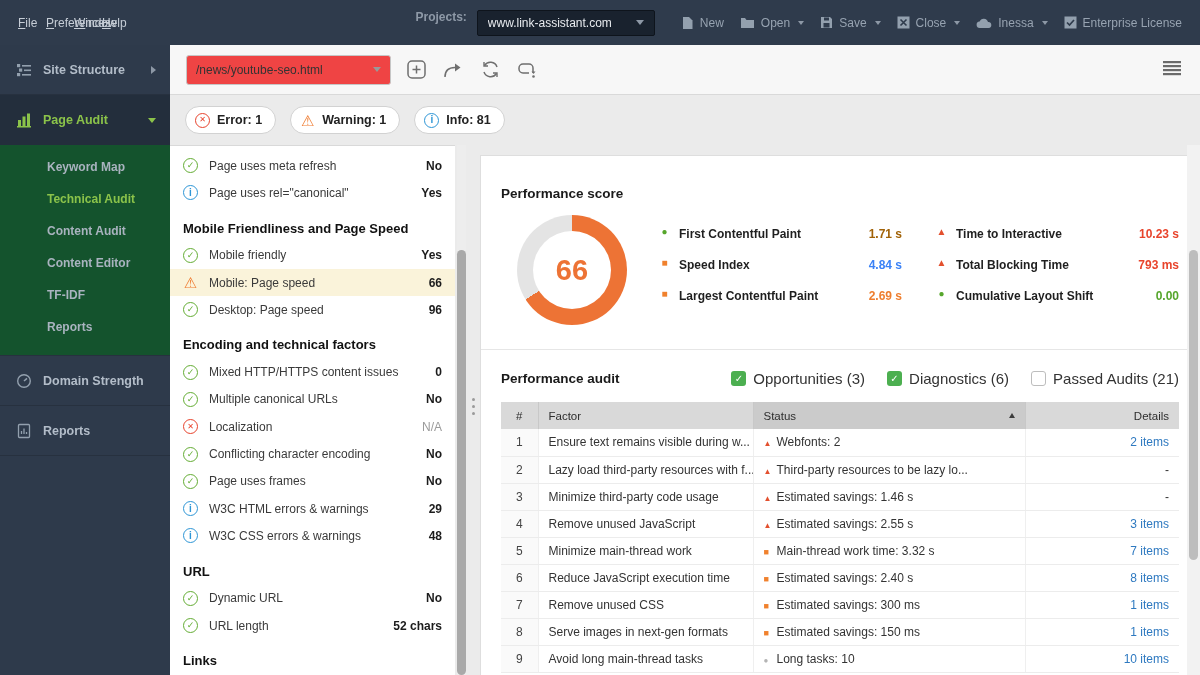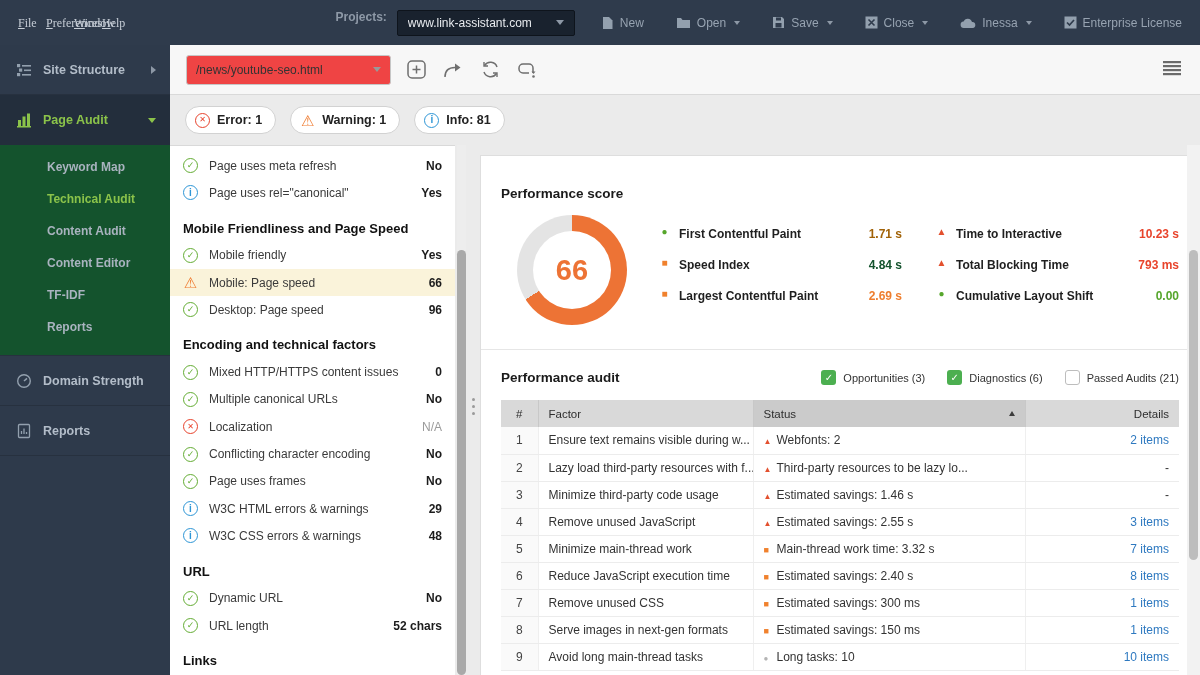--- a/index.html
+++ b/index.html
@@ -1,29 +1,29 @@
 <!DOCTYPE html>
 <html><head>
 <meta charset="utf-8">
 <style>
   * { margin:0; padding:0; box-sizing:border-box; }
   html,body { width:1200px; height:675px; overflow:hidden; font-family:"Liberation Sans","DejaVu Sans",sans-serif; background:#ebebeb; }
   .app { width:1200px; height:675px; display:flex; flex-direction:column; }
 
   
   .topbar { height:45px; background:#2f3b4c; display:flex; align-items:center; flex:0 0 45px; padding:0 18px; }
-  .menus { display:flex; gap:17px;font-family:Liberation Serif, serif; }
+  .menus { display:flex; gap:17px; }
   .menus .mi { display:inline-block; color:#c6cdd6; font-size:12px; cursor:default; }
   .menus .mi::first-letter { text-decoration:underline; }
   .projects { display:flex; margin-left:auto; gap:10px; }
   .projects-label { color:#8e99a7; font-size:12px; font-weight:bold; }
   .proj-select { width:178px; height:26px; background:#19222e; border:1px solid #0e141c; border-radius:2px; display:flex; align-items:center; padding:0 10px; gap:8px; }
   .proj-select .val { color:#e8ebef; font-size:12px; flex:1; white-space:nowrap; overflow:hidden; }
   .chev-down { width:0; height:0; border-left:4px solid transparent; border-right:4px solid transparent; border-top:5px solid #8d98a6; }
-  .actions { display:flex; align-items:flex-start; margin-left:26px; gap:32px; }
+  .actions { display:flex; align-items:flex-start; margin-left:26px; gap:16px; }
   .action { display:flex; align-items:center; gap:6px; color:#97a3b1; font-size:12px; cursor:default; }
   .action svg { display:block; }
   .topbar .chev-down.sm { border-left-width:3.5px; border-right-width:3.5px; border-top-width:4.5px; margin-left:2px; }
 
   
   .main { flex:1; display:flex; min-height:0; }
 
   
   .sidebar { width:170px; background:#2e3a4b; flex:0 0 170px; display:flex; flex-direction:column; }
   .side-item { height:50px; display:flex; align-items:center; padding:0 14px 0 16px; gap:11px; border-bottom:1px solid #27313f; cursor:pointer; }
@@ -91,21 +91,21 @@
   .metric .m-value { font-size:12px; font-weight:bold; white-space:nowrap; }
   .mi { width:11px; flex:0 0 11px; display:flex; align-items:center; justify-content:center; line-height:1; }
   .mi[data-icon="dot-green"]::before     { content:"●"; color:#56a62c; font-size:10px; }
   .mi[data-icon="square-orange"]::before { content:"■"; color:#f0812d; font-size:10px; }
   .mi[data-icon="triangle-red"]::before  { content:"▲"; color:#e3502e; font-size:10px; }
 
   .divider { border-top:1px solid #e6e6e6; margin:24px -16px 0 -20px; }
 
   .audit-head { display:flex; align-items:center; margin-top:20px; }
   .filters { margin-left:auto; display:flex; gap:22px; align-items:center; }
-  .filter { display:flex; align-items:center; gap:7px; font-size:11px; color:#333; cursor:pointer; }
+  .filter { display:flex; align-items:center; gap:7px; font-size:15px; color:#333; cursor:pointer; }
   .cb { width:15px; height:15px; border-radius:3px; flex:0 0 15px; display:flex; align-items:center; justify-content:center; }
   .cb[data-checked="true"] { background:#4caf50; color:#fff; font-size:10px; font-weight:bold; }
   .cb[data-checked="true"]::before { content:"✓"; }
   .cb[data-checked="false"] { background:#fff; border:1px solid #bdbdbd; }
 
   table.audit { width:100%; border-collapse:collapse; margin-top:15px; table-layout:fixed; }
   table.audit th { height:27px; background:#d9d9d9; font-size:11.5px; font-weight:normal; color:#2e2e2e; text-align:left; padding:0 10px; border-right:1px solid #c8c8c8; position:relative; }
   table.audit th:last-child { border-right:none; text-align:right; }
   table.audit th.sorted { background:#cbcbcb; }
   .sort-arrow { position:absolute; right:10px; top:11px; width:0; height:0; border-left:3.5px solid transparent; border-right:3.5px solid transparent; border-bottom:5px solid #3c3c3c; }
@@ -399,21 +399,21 @@
               <div class="metrics">
                 <div class="mcol">
                   <div class="metric">
                     <span class="mi" data-icon="dot-green"></span>
                     <span class="m-label">First Contentful Paint</span>
                     <span class="m-value" style="color: #a16207;">1.71 s</span>
                   </div>
                   <div class="metric">
                     <span class="mi" data-icon="square-orange"></span>
                     <span class="m-label">Speed Index</span>
-                    <span class="m-value" style="color: #14532d;">4.84 s</span>
+                    <span class="m-value" style="color: #3b82f6;">4.84 s</span>
                   </div>
                   <div class="metric">
                     <span class="mi" data-icon="square-orange"></span>
                     <span class="m-label">Largest Contentful Paint</span>
                     <span class="m-value" style="color: rgb(238, 126, 47);">2.69 s</span>
                   </div>
                 </div>
                 <div class="mcol">
                   <div class="metric">
                     <span class="mi" data-icon="triangle-red"></span>

